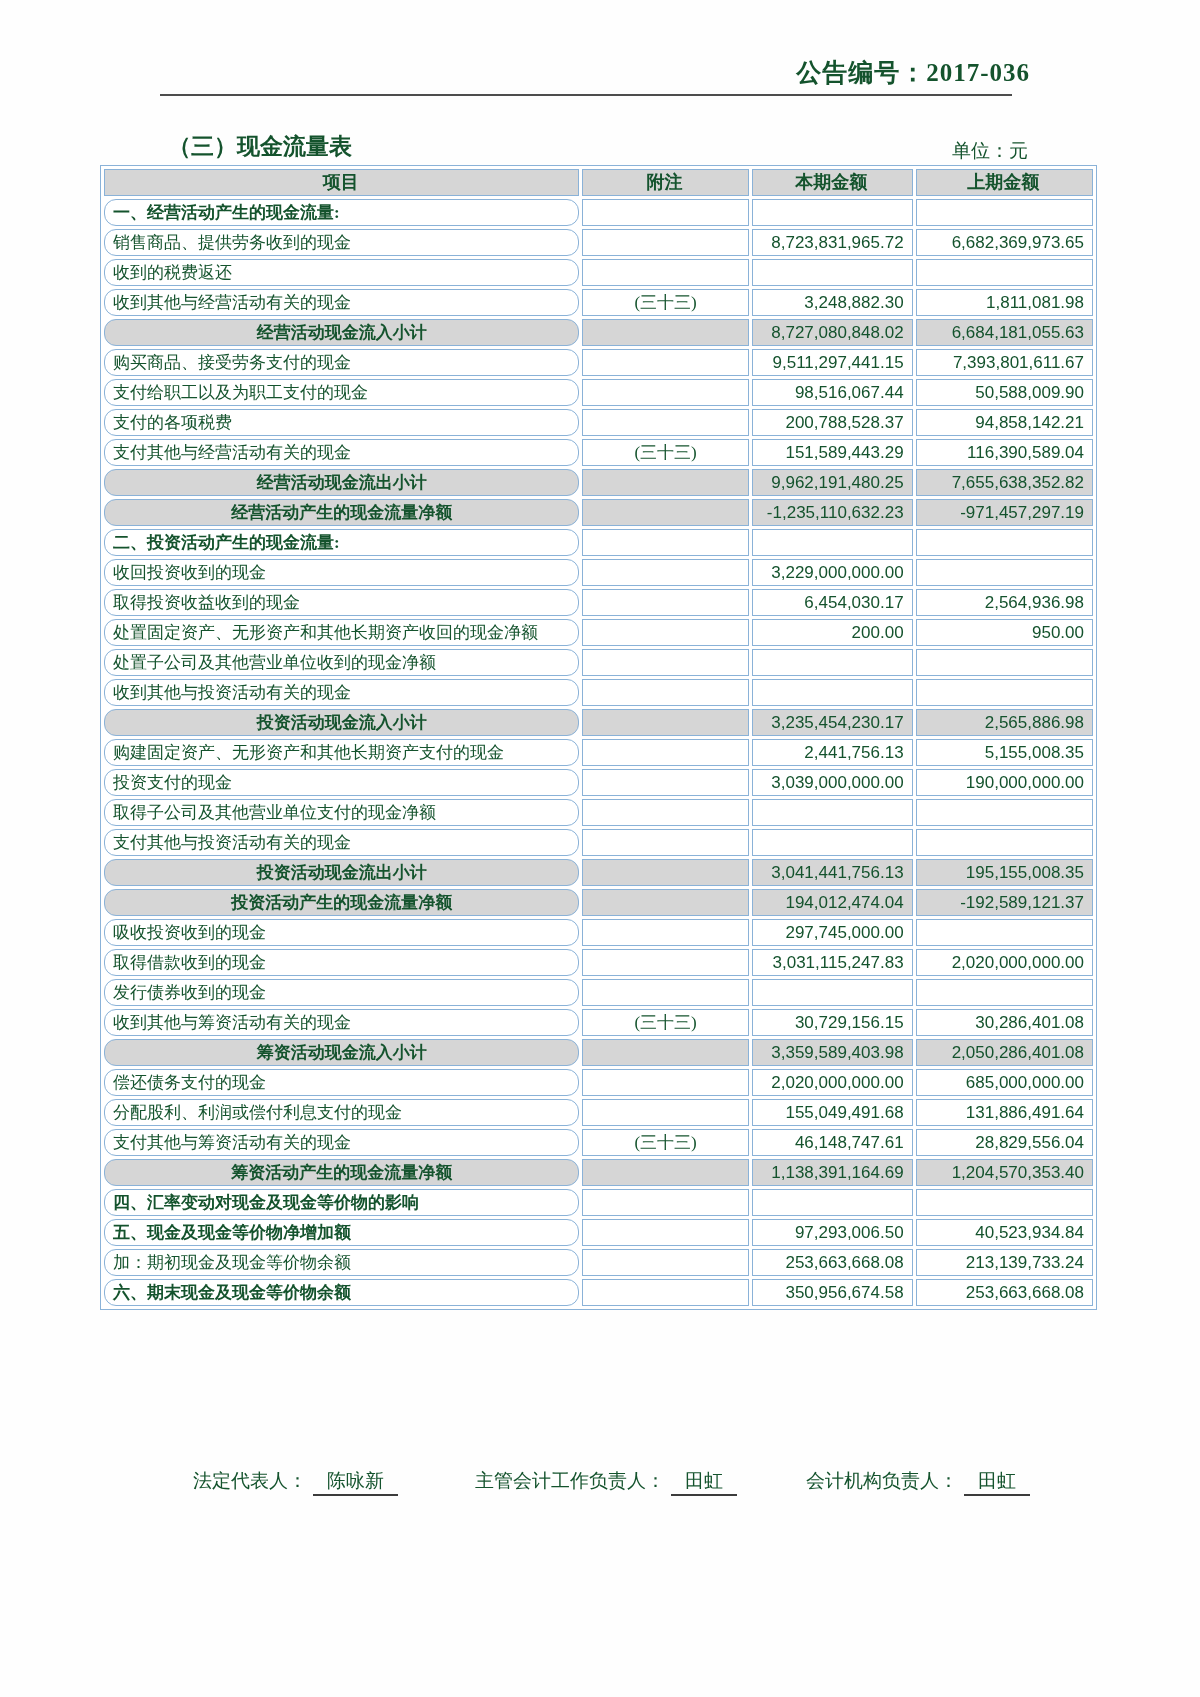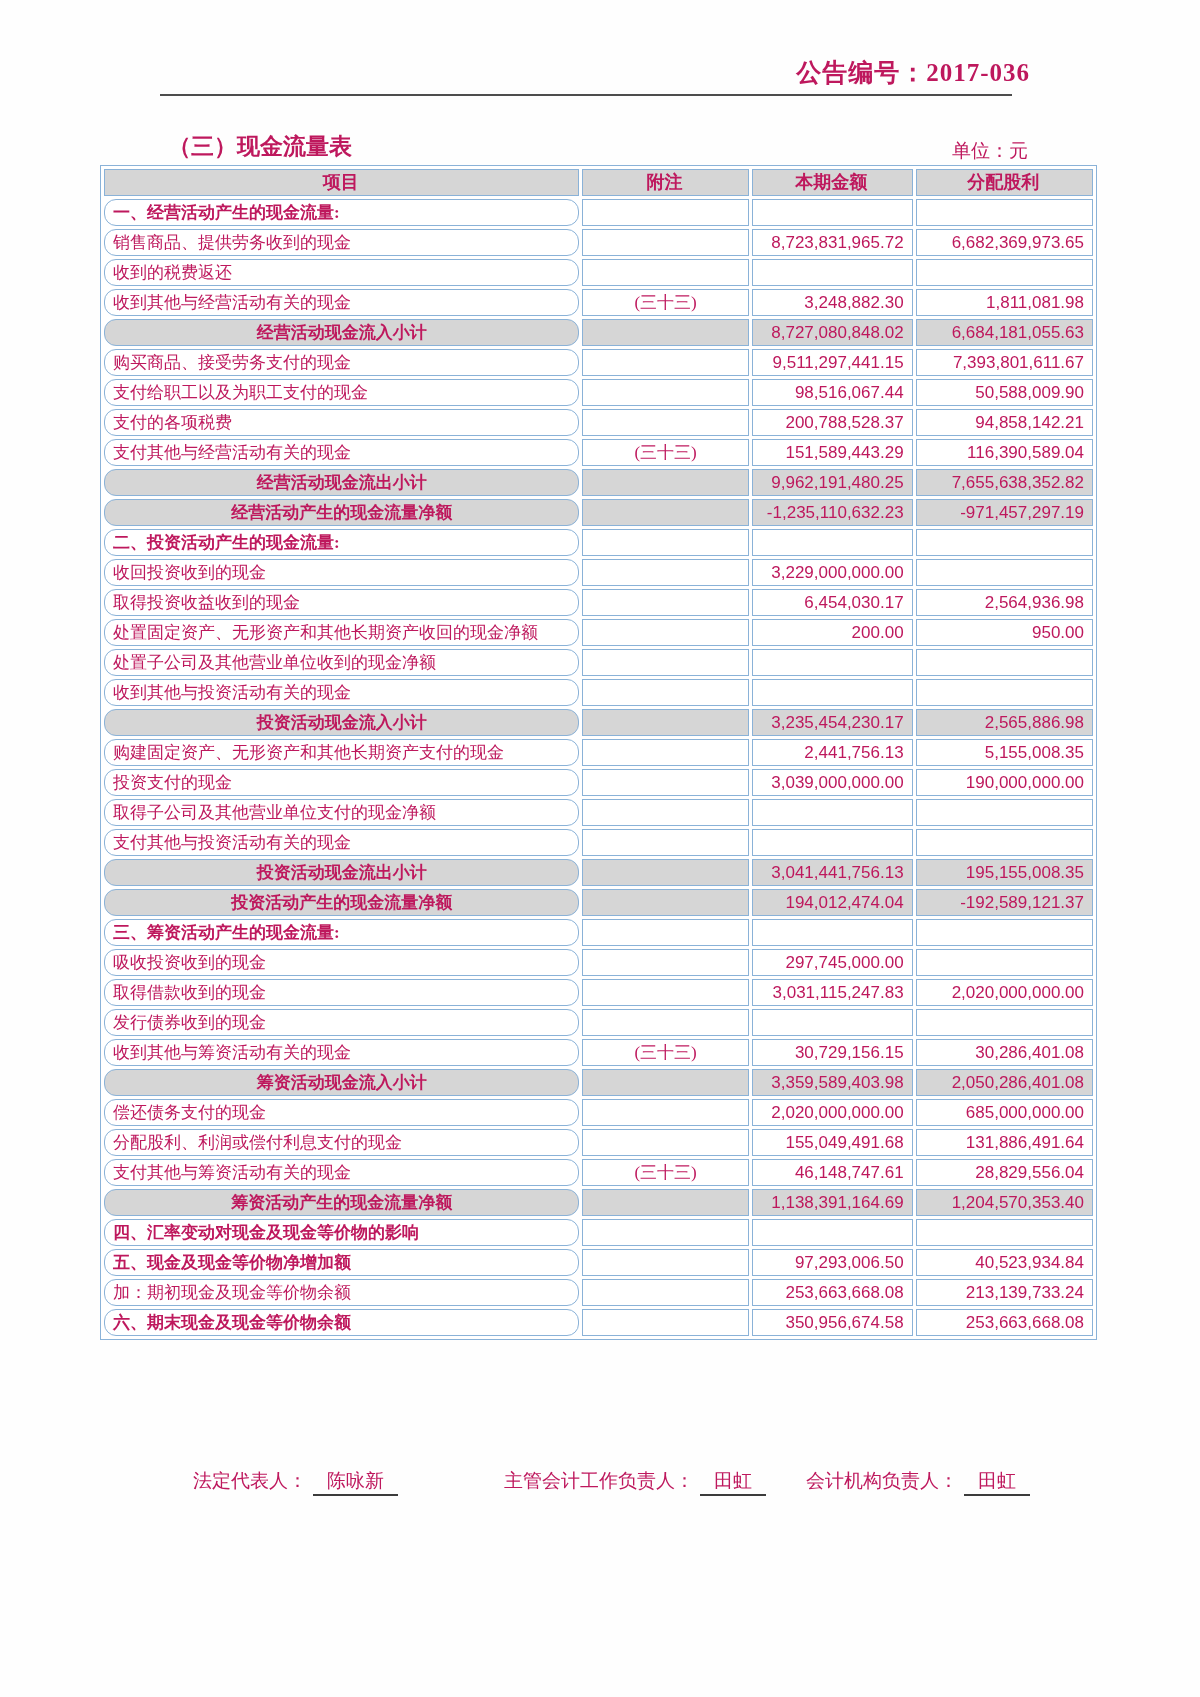--- a/index.html
+++ b/index.html
@@ -1,21 +1,21 @@
 <!DOCTYPE html>
 <html><head>
 <meta charset="utf-8">
 <style>
   html,body{margin:0;padding:0;background:#ffffff;}
   .page{
     position:relative;
     width:1200px;height:1697px;
     background:#fefefe;
     font-family:"Liberation Serif","DejaVu Serif",serif;
-    color:#be185d;
+    color:#14532d;
     overflow:hidden;
   }
   .doc-number{
     position:absolute;top:56px;right:170px;
     font-size:25px;font-weight:bold;letter-spacing:1px;
   }
   .header-rule{
     position:absolute;top:94px;left:160px;width:852px;height:2px;
     background:#4d4d4d;
   }
@@ -66,21 +66,21 @@
   tr.r-section td.c-label{font-weight:bold;}
   tr.r-total td.c-label{font-weight:bold;}
   tr.r-subtotal td{background:#d6d6d6;}
   tr.r-subtotal td.c-label{font-weight:bold;text-align:center;margin-left:48px;}
   .signatures{
     position:absolute;top:1468px;left:0;width:1200px;height:40px;
     font-size:19px;
   }
   .sig-group{position:absolute;top:0;white-space:nowrap;}
   .sig-g1{left:193px;}
-  .sig-g2{left:475px;margin-left:29px;}
+  .sig-g2{left:475px;}
   .sig-g3{left:806px;}
   .sig-name{
     display:inline-block;
     border-bottom:2px solid #3c3c3c;
     padding:0 14px;
     margin-left:6px;
     text-align:center;
   }
 </style>
 </head>
@@ -100,21 +100,21 @@
         <col style="width:48.5%">
         <col style="width:17.0%">
         <col style="width:16.4%">
         <col style="width:18.1%">
       </colgroup>
       <thead>
         <tr>
           <th>项目</th>
           <th>附注</th>
           <th>本期金额</th>
-          <th>分配股利</th>
+          <th>上期金额</th>
         </tr>
       </thead>
       <tbody id="cashflow-body">
           <tr class="r-section">
             <td class="c-label">一、经营活动产生的现金流量:</td>
             <td class="c-note"></td>
             <td class="c-num"></td>
             <td class="c-num"></td>
           </tr>
           <tr class="r-item">
@@ -248,26 +248,20 @@
             <td class="c-note"></td>
             <td class="c-num">3,041,441,756.13</td>
             <td class="c-num">195,155,008.35</td>
           </tr>
           <tr class="r-subtotal">
             <td class="c-label">投资活动产生的现金流量净额</td>
             <td class="c-note"></td>
             <td class="c-num">194,012,474.04</td>
             <td class="c-num">-192,589,121.37</td>
           </tr>
-          <tr class="r-section">
-            <td class="c-label">三、筹资活动产生的现金流量:</td>
-            <td class="c-note"></td>
-            <td class="c-num"></td>
-            <td class="c-num"></td>
-          </tr>
           <tr class="r-item">
             <td class="c-label">吸收投资收到的现金</td>
             <td class="c-note"></td>
             <td class="c-num">297,745,000.00</td>
             <td class="c-num"></td>
           </tr>
           <tr class="r-item">
             <td class="c-label">取得借款收到的现金</td>
             <td class="c-note"></td>
             <td class="c-num">3,031,115,247.83</td>

